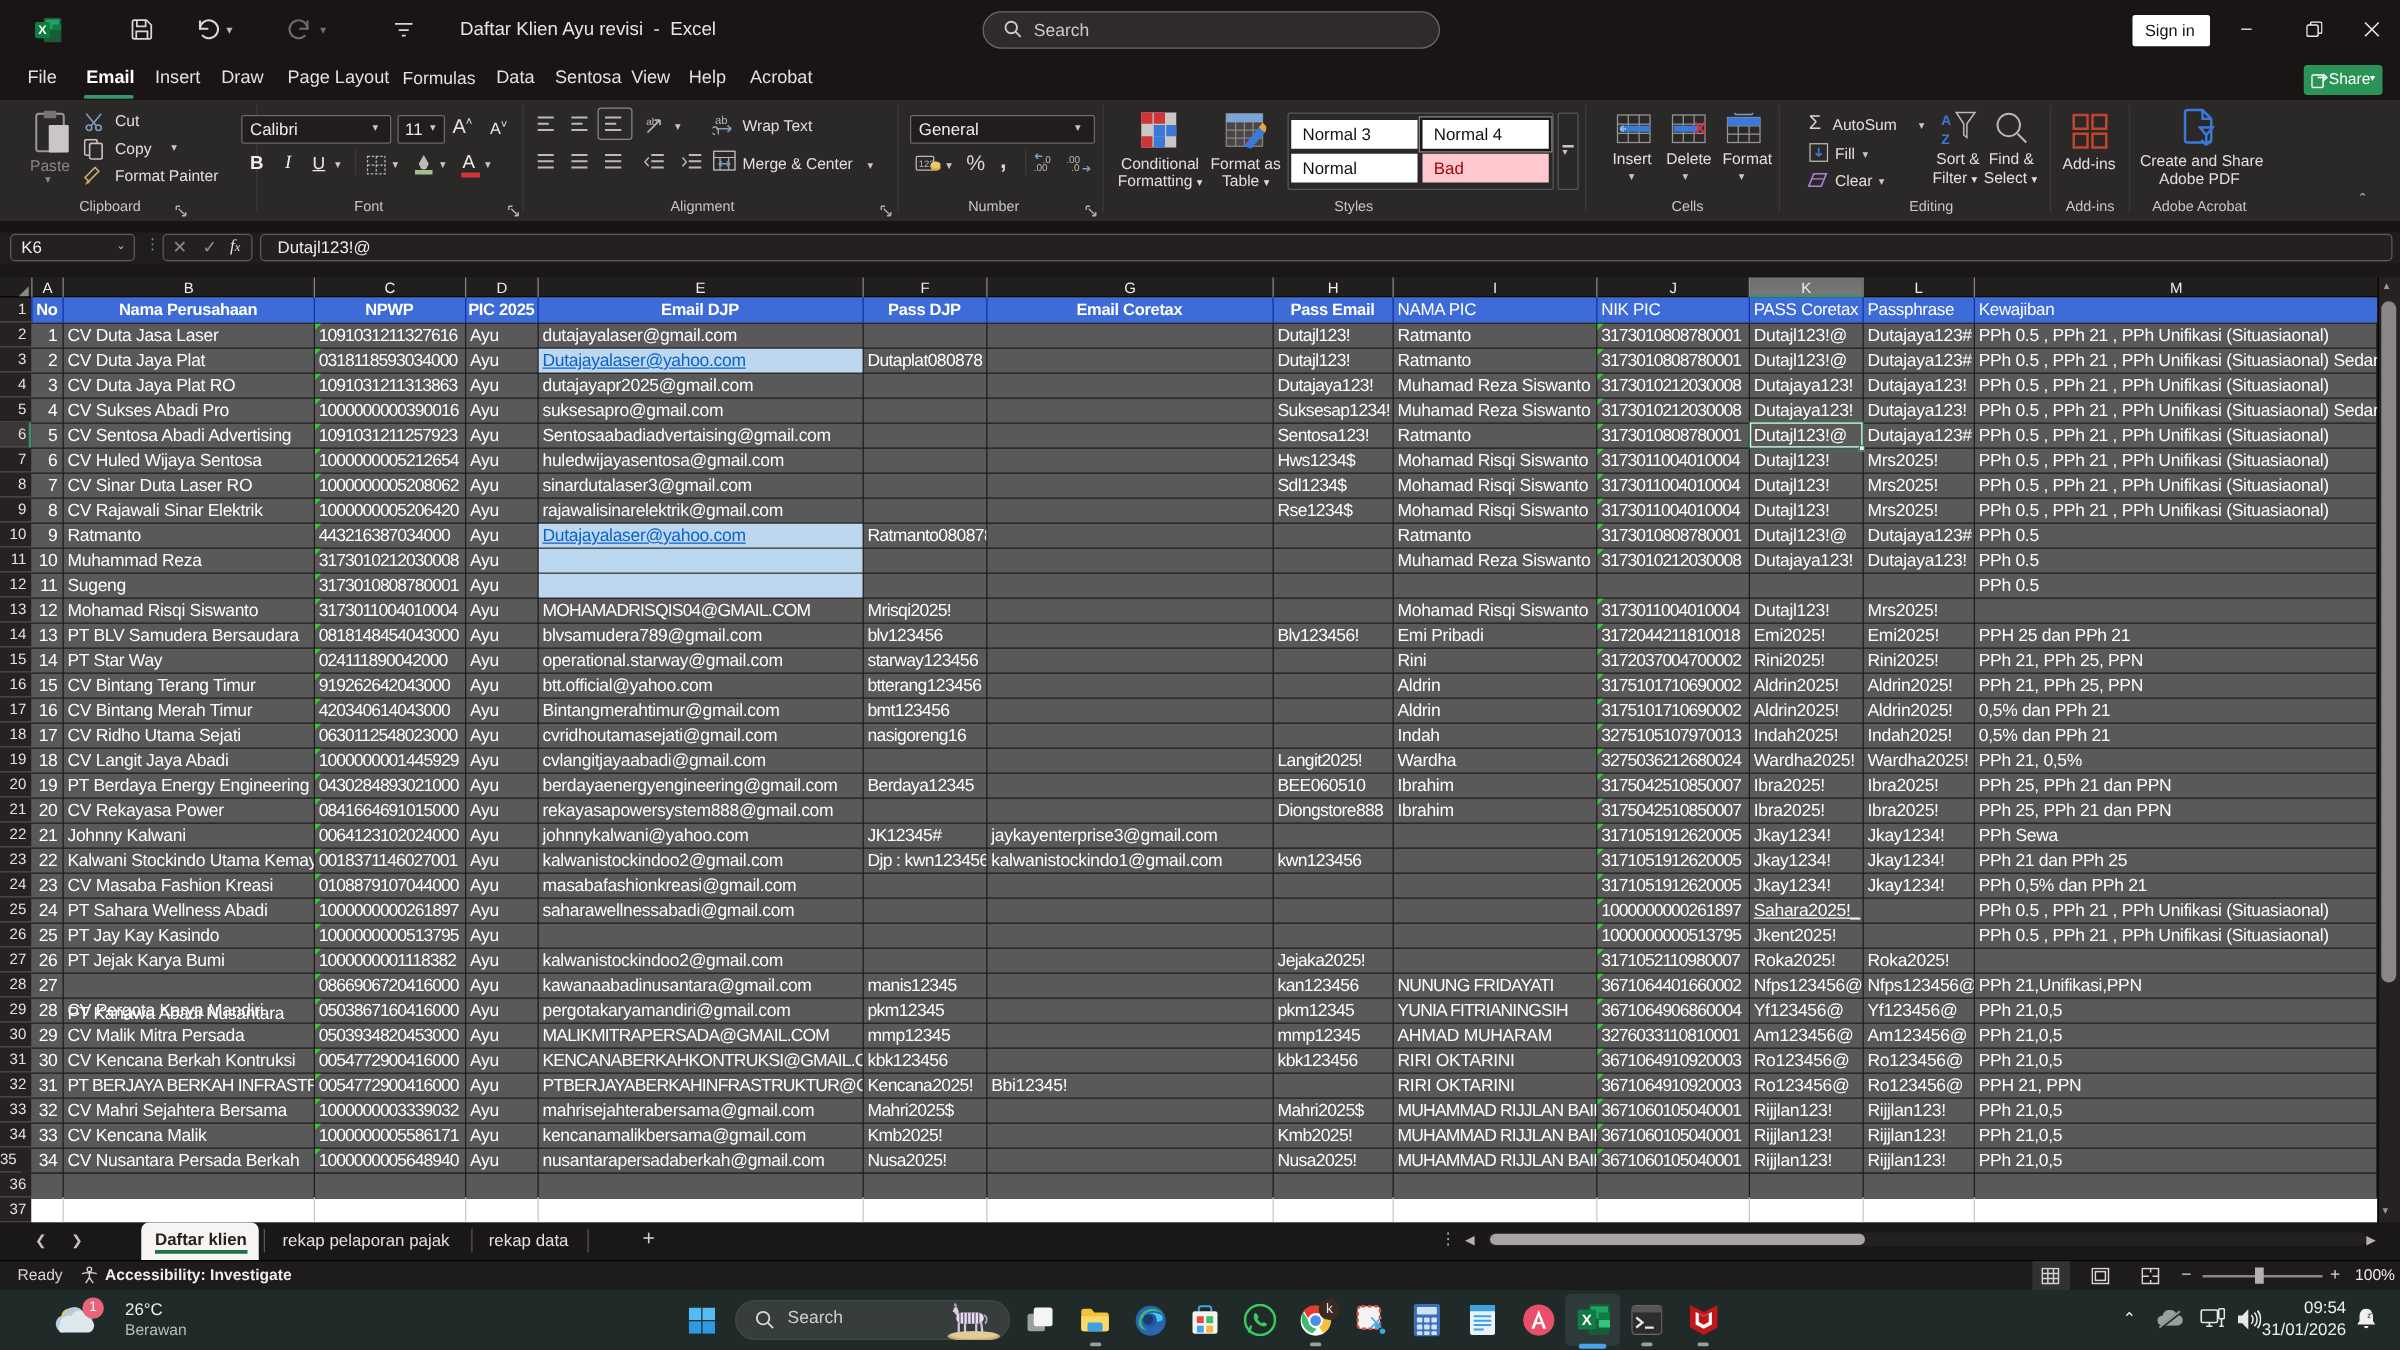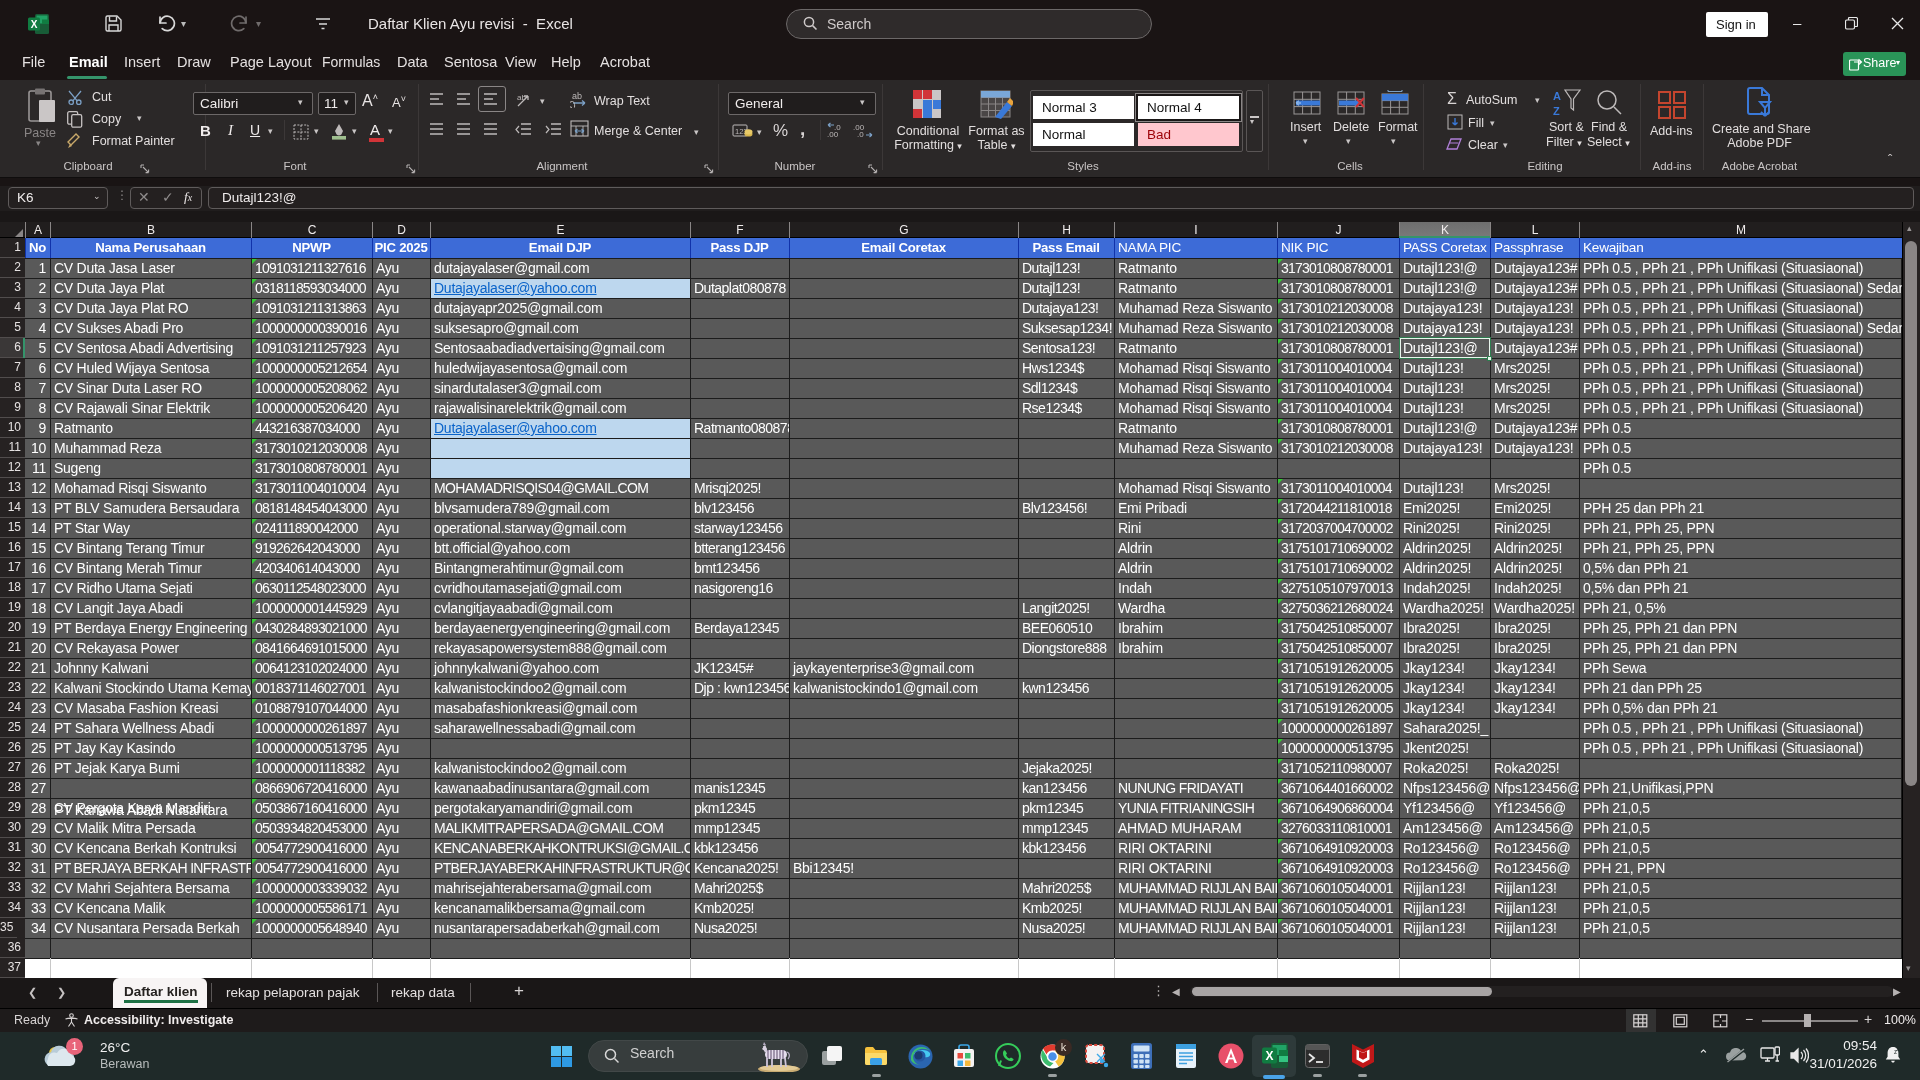--- a/index.html
+++ b/index.html
@@ -740,21 +740,21 @@
 <div class="cell num" style="left:1277px;top:487px;width:122px;">3171051912620005</div>
 <div class="cell" style="left:1399px;top:487px;width:91px;">Jkay1234!</div>
 <div class="cell" style="left:1490px;top:487px;width:89px;">Jkay1234!</div>
 <div class="cell" style="left:1579px;top:487px;width:323px;">PPh 0,5% dan PPh 21</div>
 <div class="cell" style="left:25px;top:507px;width:25px;text-align:right;">24</div>
 <div class="cell" style="left:50px;top:507px;width:201px;">PT Sahara Wellness Abadi</div>
 <div class="cell num" style="left:251px;top:507px;width:121px;">1000000000261897</div>
 <div class="cell" style="left:372px;top:507px;width:58px;">Ayu</div>
 <div class="cell" style="left:430px;top:507px;width:260px;">saharawellnessabadi@gmail.com</div>
 <div class="cell num" style="left:1277px;top:507px;width:122px;">1000000000261897</div>
-<div class="cell" style="left:1399px;top:507px;width:91px;">Sahara2025!_</div>
+<div class="cell" style="left:1399px;top:507px;width:91px;text-decoration:underline;">Sahara2025!_</div>
 <div class="cell" style="left:1579px;top:507px;width:323px;">PPh 0.5 , PPh 21 , PPh Unifikasi (Situasiaonal)</div>
 <div class="cell" style="left:25px;top:527px;width:25px;text-align:right;">25</div>
 <div class="cell" style="left:50px;top:527px;width:201px;">PT Jay Kay Kasindo</div>
 <div class="cell num" style="left:251px;top:527px;width:121px;">1000000000513795</div>
 <div class="cell" style="left:372px;top:527px;width:58px;">Ayu</div>
 <div class="cell num" style="left:1277px;top:527px;width:122px;">1000000000513795</div>
 <div class="cell" style="left:1399px;top:527px;width:91px;">Jkent2025!</div>
 <div class="cell" style="left:1579px;top:527px;width:323px;">PPh 0.5 , PPh 21 , PPh Unifikasi (Situasiaonal)</div>
 <div class="cell" style="left:25px;top:547px;width:25px;text-align:right;">26</div>
 <div class="cell" style="left:50px;top:547px;width:201px;">PT Jejak Karya Bumi</div>

